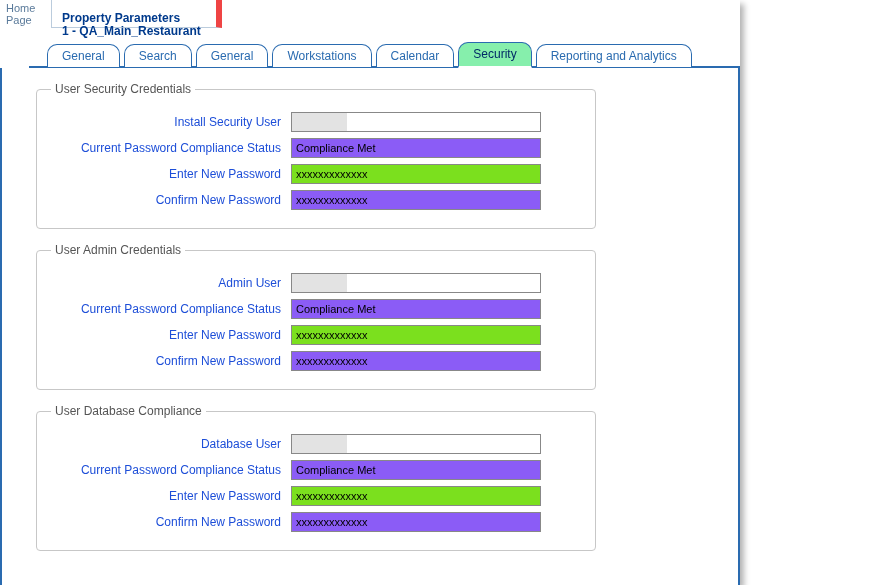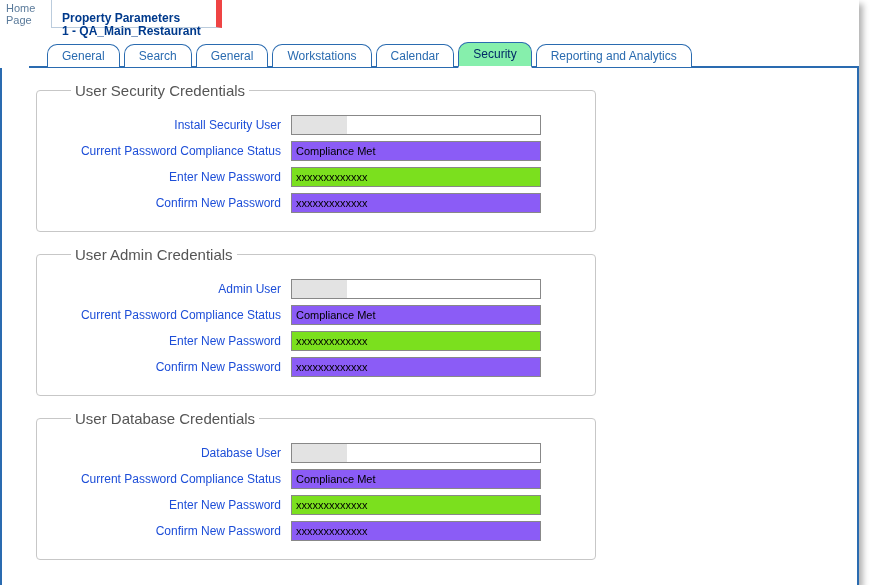--- a/index.html
+++ b/index.html
@@ -4,21 +4,21 @@
 <style>
   * { box-sizing: border-box; }
   body {
     margin: 0;
     font-family: Arial, Helvetica, sans-serif;
     font-size: 12px;
     background: #fff;
     color: #333;
   }
   .page-wrap {
-    width: 859px;
+    width: 740px;
     height: 585px;
     position: relative;
     background: #fff;
     box-shadow: 4px 4px 6px rgba(0,0,0,0.3);
   }
   
   .header-bar {
     display: flex;
     align-items: stretch;
     height: 28px;
@@ -88,23 +88,22 @@
   }
   fieldset.group {
     border: 1px solid #c7c7c7;
     border-radius: 4px;
     margin: 0 0 14px 0;
     padding: 10px 14px 12px 14px;
     width: 560px;
   }
   fieldset.group legend {
     color: #555;
-    font-size: 15px;
+    font-size: 12px;
     padding: 0 4px;
-    margin-left: 20px;
   }
   .row {
     display: flex;
     align-items: center;
     margin: 6px 0;
   }
   .row label {
     width: 240px;
     text-align: right;
     padding-right: 10px;
@@ -217,21 +216,21 @@
         <input type="text" class="green masked" value="xxxxxxxxxxxxx" style="">
       </div>
 
       <div class="row">
         <label>Confirm New Password</label>
         <input type="text" class="masked" value="xxxxxxxxxxxxx" style="">
       </div>
     </fieldset>
 
     <fieldset class="group">
-      <legend>User Database Credentials</legend>
+      <legend>User Database Compliance</legend>
 
       <div class="row">
         <label>Database User</label>
         <div class="readonly-wrap">
           <div class="grey" title=""></div>
         </div>
       </div>
 
       <div class="row">
         <label>Current Password Compliance Status</label>

